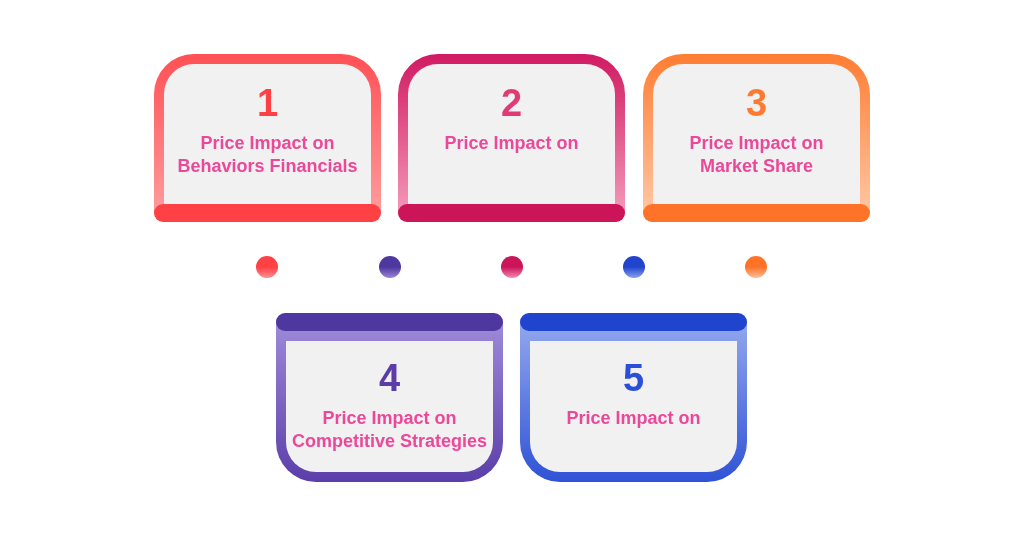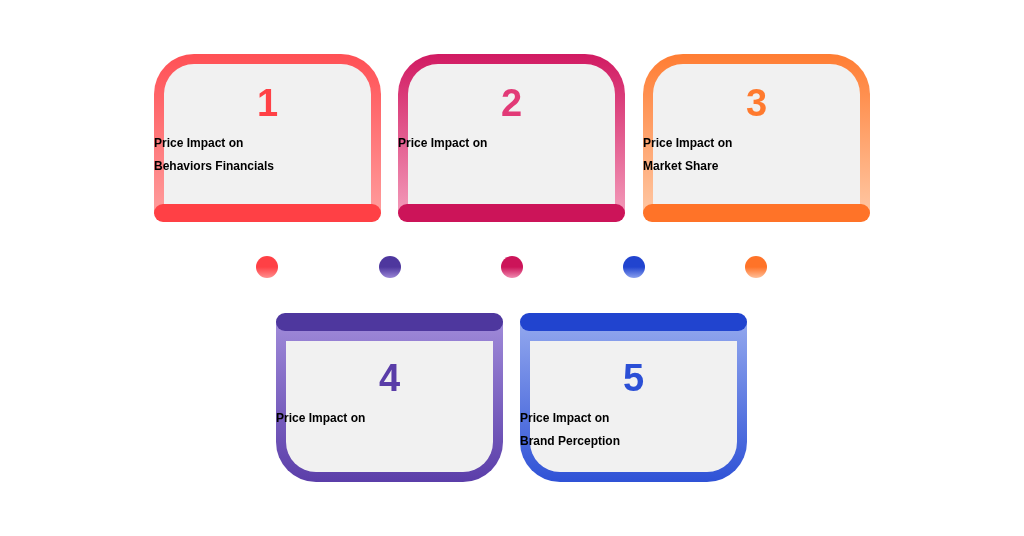--- a/index.html
+++ b/index.html
@@ -13,21 +13,21 @@
   .bottom .frame { top: 8px; bottom: 0; border-radius: 0 0 40px 40px; }
   .panel { position: absolute; background: #f1f1f1; left: 10px; right: 10px; }
   .top .panel { top: 10px; bottom: 18px; border-radius: 30px 30px 0 0; }
   .bottom .panel { top: 28px; bottom: 10px; border-radius: 0 0 30px 30px; }
   .bar { position: absolute; left: 0; right: 0; height: 18px; border-radius: 9px; }
   .top .bar { bottom: 0; }
   .bottom .bar { top: 0; }
   .num { position: absolute; left: 0; right: 0; text-align: center; font-size: 38px; font-weight: bold; line-height: 1; }
   .top .num { top: 30px; }
   .bottom .num { top: 46px; }
-  .label { position: absolute; left: 0; right: 0; text-align: left; font-size: 12px; font-weight: bold; color: #000000; line-height: 23px; }
+  .label { position: absolute; left: 0; right: 0; text-align: center; font-size: 18px; font-weight: bold; color: #ec4899; line-height: 23px; }
   .top .label { top: 78px; }
   .bottom .label { top: 94px; }
   .dot { position: absolute; width: 22px; height: 22px; border-radius: 50%; top: 256px; }
 </style>
 </head>
 <body>
 
 <div class="card top" style="left:154px; top:54px;">
   <div class="frame" style="background:linear-gradient(#ff5055,#ff9c9c);"></div>
   <div class="panel"></div>
@@ -66,25 +66,25 @@
 <div class="dot" style="left:623px; background:linear-gradient(#2144cf 50%,#8aa0ee);"></div>
 <div class="dot" style="left:745px; background:linear-gradient(#ff7328 50%,#ffbf99);"></div>
 
 <div class="card bottom" style="left:276px; top:313px; height:169px;">
   <div class="frame" style="background:linear-gradient(#9f8ad9,#5b3ea9);"></div>
   <div class="panel"></div>
   <div class="bar" style="background:#4e379e;"></div>
   <div class="num" style="color:#5a3da8;">4</div>
   <div class="label">
     <div>Price Impact on</div>
+    <div>Competitive Strategies</div>
   </div>
 </div>
 
 <div class="card bottom" style="left:520px; top:313px; height:169px;">
   <div class="frame" style="background:linear-gradient(#93a8ee,#2f52d6);"></div>
   <div class="panel"></div>
   <div class="bar" style="background:#2144cf;"></div>
   <div class="num" style="color:#2b4fd6;">5</div>
   <div class="label">
     <div>Price Impact on</div>
-    <div>Brand Perception</div>
   </div>
 </div>
 
 </body></html>

